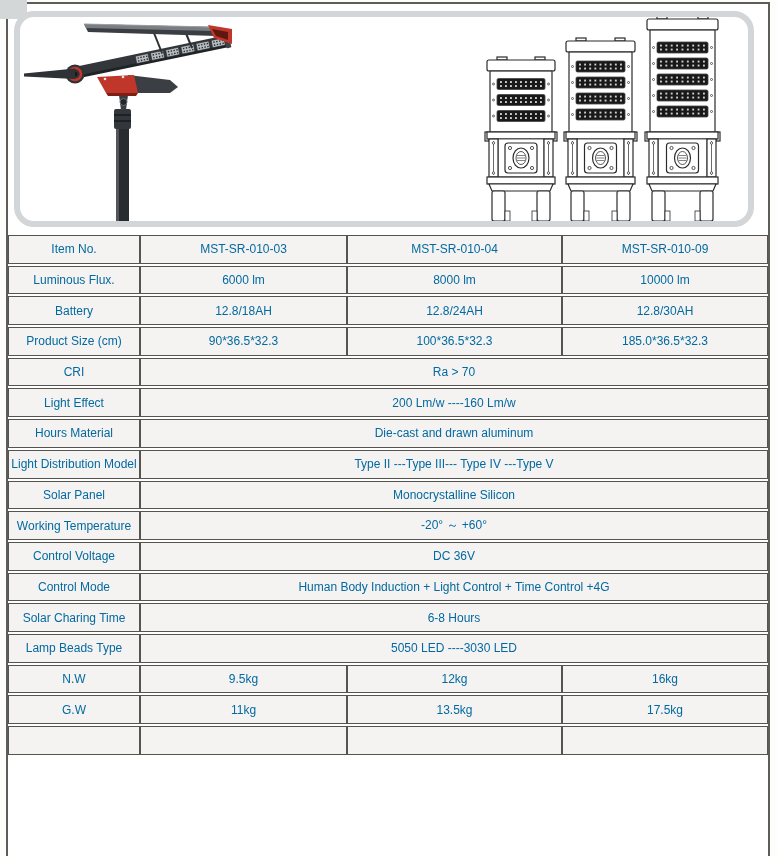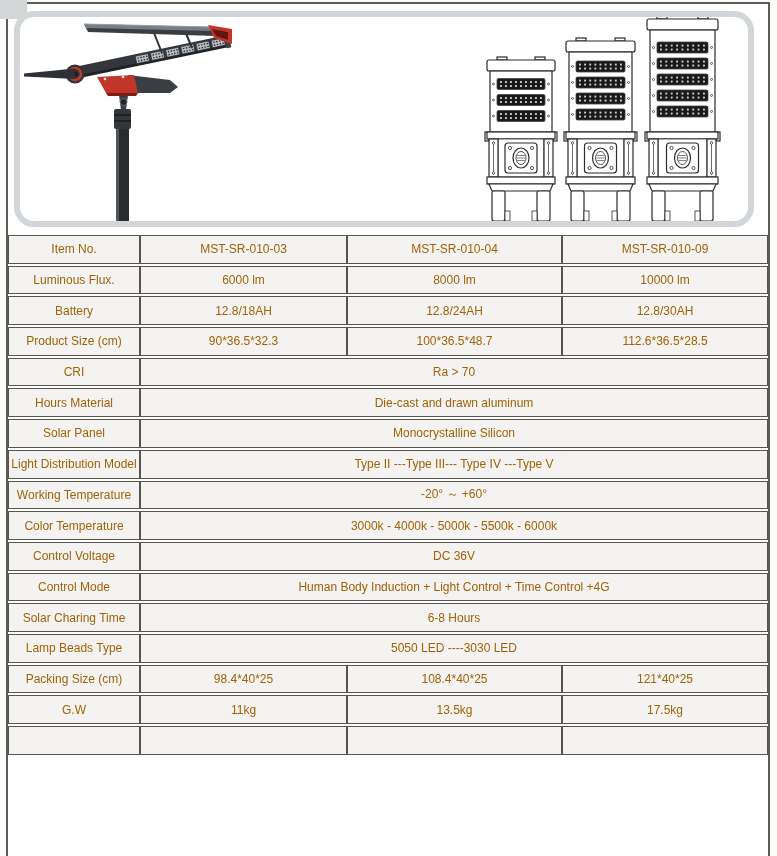--- a/index.html
+++ b/index.html
@@ -21,21 +21,21 @@
     position:absolute;left:6px;top:7px;width:728px;height:204px;
     border:6px solid #d3d6d8;border-radius:20px;background:#ffffff;overflow:hidden;
   }
   .photo-card svg{display:block;width:728px;height:204px;}
   table.spec{
     width:760px;table-layout:fixed;border-collapse:separate;border-spacing:0 2px;
     background:#ffffff;
   }
   table.spec td{
     border:1px solid #56544f;background:#f4f3f1;height:26.7px;
-    text-align:center;vertical-align:middle;font-size:12px;color:#a16207;
+    text-align:center;vertical-align:middle;font-size:12px;color:#0369a1;
     padding:0 2px;overflow:hidden;white-space:nowrap;
   }
 </style>
 </head>
 <body>
 
 <div class="corner-patch"></div>
 
 <div class="frame">
 
@@ -523,68 +523,68 @@
         </tr>
         <tr>
           <td>Battery</td>
           <td>12.8/18AH</td>
           <td>12.8/24AH</td>
           <td>12.8/30AH</td>
         </tr>
         <tr>
           <td>Product Size (cm)</td>
           <td>90*36.5*32.3</td>
-          <td>100*36.5*48.7</td>
-          <td>112.6*36.5*28.5</td>
+          <td>100*36.5*32.3</td>
+          <td>185.0*36.5*32.3</td>
         </tr>
         <tr>
           <td>CRI</td>
           <td colspan="3">Ra &gt; 70</td>
         </tr>
         <tr>
+          <td>Light Effect</td>
+          <td colspan="3">200 Lm/w ----160 Lm/w</td>
+        </tr>
+        <tr>
           <td>Hours Material</td>
           <td colspan="3">Die-cast and drawn aluminum</td>
         </tr>
         <tr>
+          <td>Light Distribution Model</td>
+          <td colspan="3">Type II ---Type III--- Type IV ---Type V</td>
+        </tr>
+        <tr>
           <td>Solar Panel</td>
           <td colspan="3">Monocrystalline Silicon</td>
         </tr>
         <tr>
-          <td>Light Distribution Model</td>
-          <td colspan="3">Type II ---Type III--- Type IV ---Type V</td>
-        </tr>
-        <tr>
           <td>Working Temperature</td>
           <td colspan="3">-20° ～  +60°</td>
         </tr>
         <tr>
-          <td>Color Temperature</td>
-          <td colspan="3">3000k - 4000k - 5000k - 5500k - 6000k</td>
-        </tr>
-        <tr>
           <td>Control Voltage</td>
           <td colspan="3">DC 36V</td>
         </tr>
         <tr>
           <td>Control Mode</td>
           <td colspan="3">Human Body Induction + Light Control + Time Control +4G</td>
         </tr>
         <tr>
           <td>Solar Charing Time</td>
           <td colspan="3">6-8 Hours</td>
         </tr>
         <tr>
           <td>Lamp Beads Type</td>
           <td colspan="3">5050 LED ----3030 LED</td>
         </tr>
         <tr>
-          <td>Packing Size (cm)</td>
-          <td>98.4*40*25</td>
-          <td>108.4*40*25</td>
-          <td>121*40*25</td>
+          <td>N.W</td>
+          <td>9.5kg</td>
+          <td>12kg</td>
+          <td>16kg</td>
         </tr>
         <tr>
           <td>G.W</td>
           <td>11kg</td>
           <td>13.5kg</td>
           <td>17.5kg</td>
         </tr>
         <tr>
           <td>&nbsp;</td>
           <td>&nbsp;</td>

